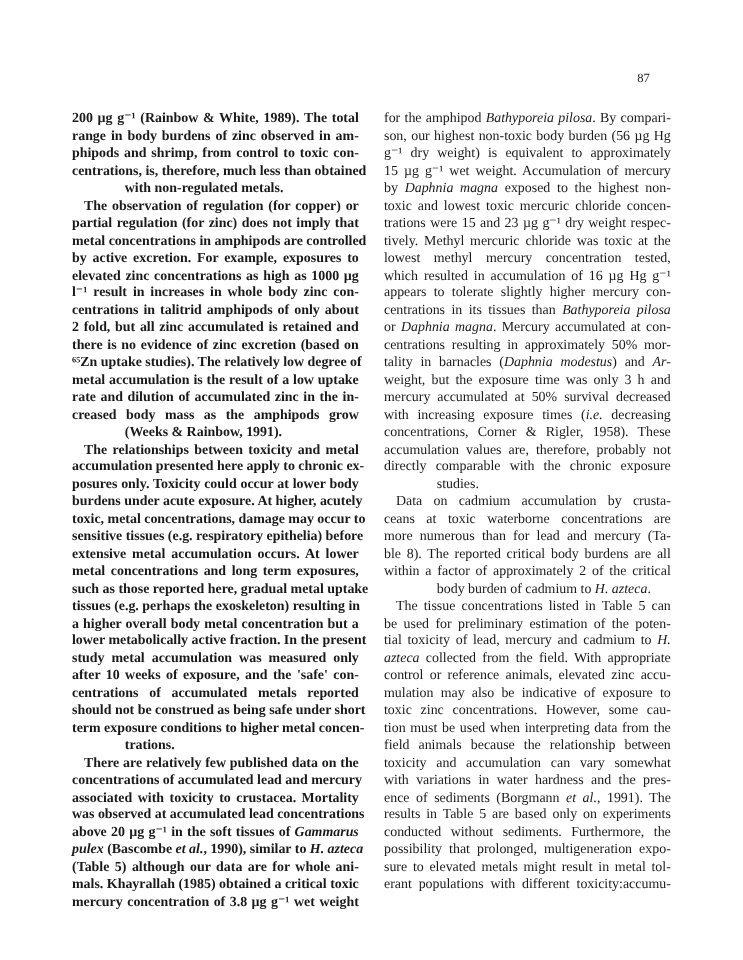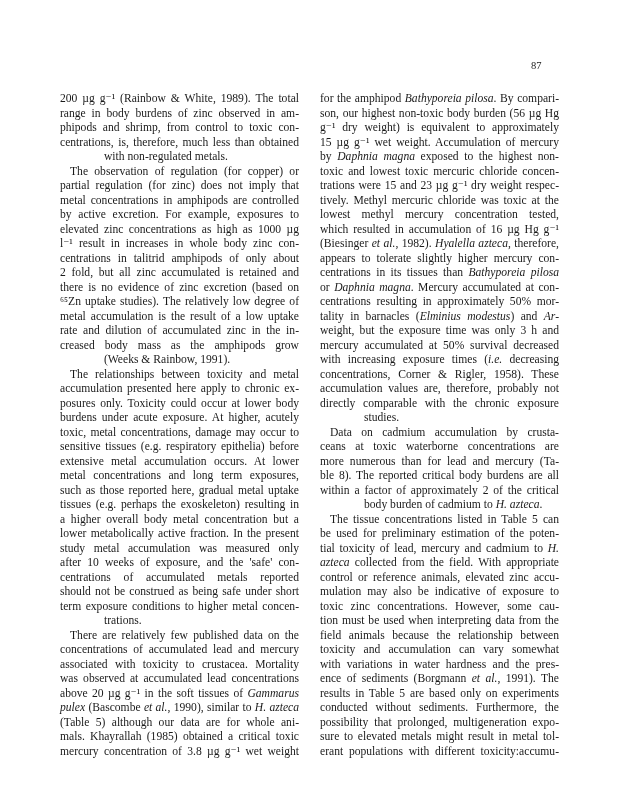--- a/index.html
+++ b/index.html
@@ -1,20 +1,20 @@
 <!DOCTYPE html>
 <html><head>
 <meta charset="utf-8">
 <style>
   html, body { margin: 0; padding: 0; background: #ffffff; }
   body { width: 619px; height: 800px; position: relative; overflow: hidden;
          font-family: "Liberation Serif", "DejaVu Serif", serif; color: #1a1a1a; }
   .page-number { position: absolute; left: 531px; top: 60px; font-size: 10.5px; }
   .column { position: absolute; top: 92px; width: 239px; font-size: 11.6px; line-height: 14.5px; }
-  .col-left { left: 60px; }
+  .col-left { left: 60px; font-weight: bold; }
   .col-right { left: 320px; }
   .line { display: block; white-space: nowrap; text-align: justify; text-align-last: justify; height: 14.5px; overflow: visible; }
   .line.last { text-align-last: left; margin-left: 44px; }
   .line.indent { padding-left: 10px; }
   i { font-style: italic; }
 </style>
 </head>
 <body>
 
 <div class="page-number">87</div>
@@ -71,26 +71,25 @@
     <div class="line"><span>for the amphipod </span><i>Bathyporeia pilosa</i><span>. By compari-</span></div>
     <div class="line">son, our highest non-toxic body burden (56 µg Hg</div>
     <div class="line">g⁻¹ dry weight) is equivalent to approximately</div>
     <div class="line">15 µg g⁻¹ wet weight. Accumulation of mercury</div>
     <div class="line"><span>by </span><i>Daphnia magna</i><span> exposed to the highest non-</span></div>
     <div class="line">toxic and lowest toxic mercuric chloride concen-</div>
     <div class="line">trations were 15 and 23 µg g⁻¹ dry weight respec-</div>
     <div class="line">tively. Methyl mercuric chloride was toxic at the</div>
     <div class="line">lowest methyl mercury concentration tested,</div>
     <div class="line">which resulted in accumulation of 16 µg Hg g⁻¹</div>
-    <div class="line"><span>(Biesinger </span><i>et al.</i><span>, 1982). </span><i>Hyalella azteca</i><span>, therefore,</span></div>
     <div class="line">appears to tolerate slightly higher mercury con-</div>
     <div class="line"><span>centrations in its tissues than </span><i>Bathyporeia pilosa</i></div>
     <div class="line"><span>or </span><i>Daphnia magna</i><span>. Mercury accumulated at con-</span></div>
     <div class="line">centrations resulting in approximately 50% mor-</div>
-    <div class="line"><span>tality in barnacles (</span><i>Elminius modestus</i><span>) and </span><i>Ar-</i></div>
+    <div class="line"><span>tality in barnacles (</span><i>Daphnia modestus</i><span>) and </span><i>Ar-</i></div>
     <div class="line">weight, but the exposure time was only 3 h and</div>
     <div class="line">mercury accumulated at 50% survival decreased</div>
     <div class="line"><span>with increasing exposure times (</span><i>i.e.</i><span> decreasing</span></div>
     <div class="line">concentrations, Corner &amp; Rigler, 1958). These</div>
     <div class="line">accumulation values are, therefore, probably not</div>
     <div class="line">directly comparable with the chronic exposure</div>
     <div class="line last">studies.</div>
     <div class="line indent">Data on cadmium accumulation by crusta-</div>
     <div class="line">ceans at toxic waterborne concentrations are</div>
     <div class="line">more numerous than for lead and mercury (Ta-</div>

